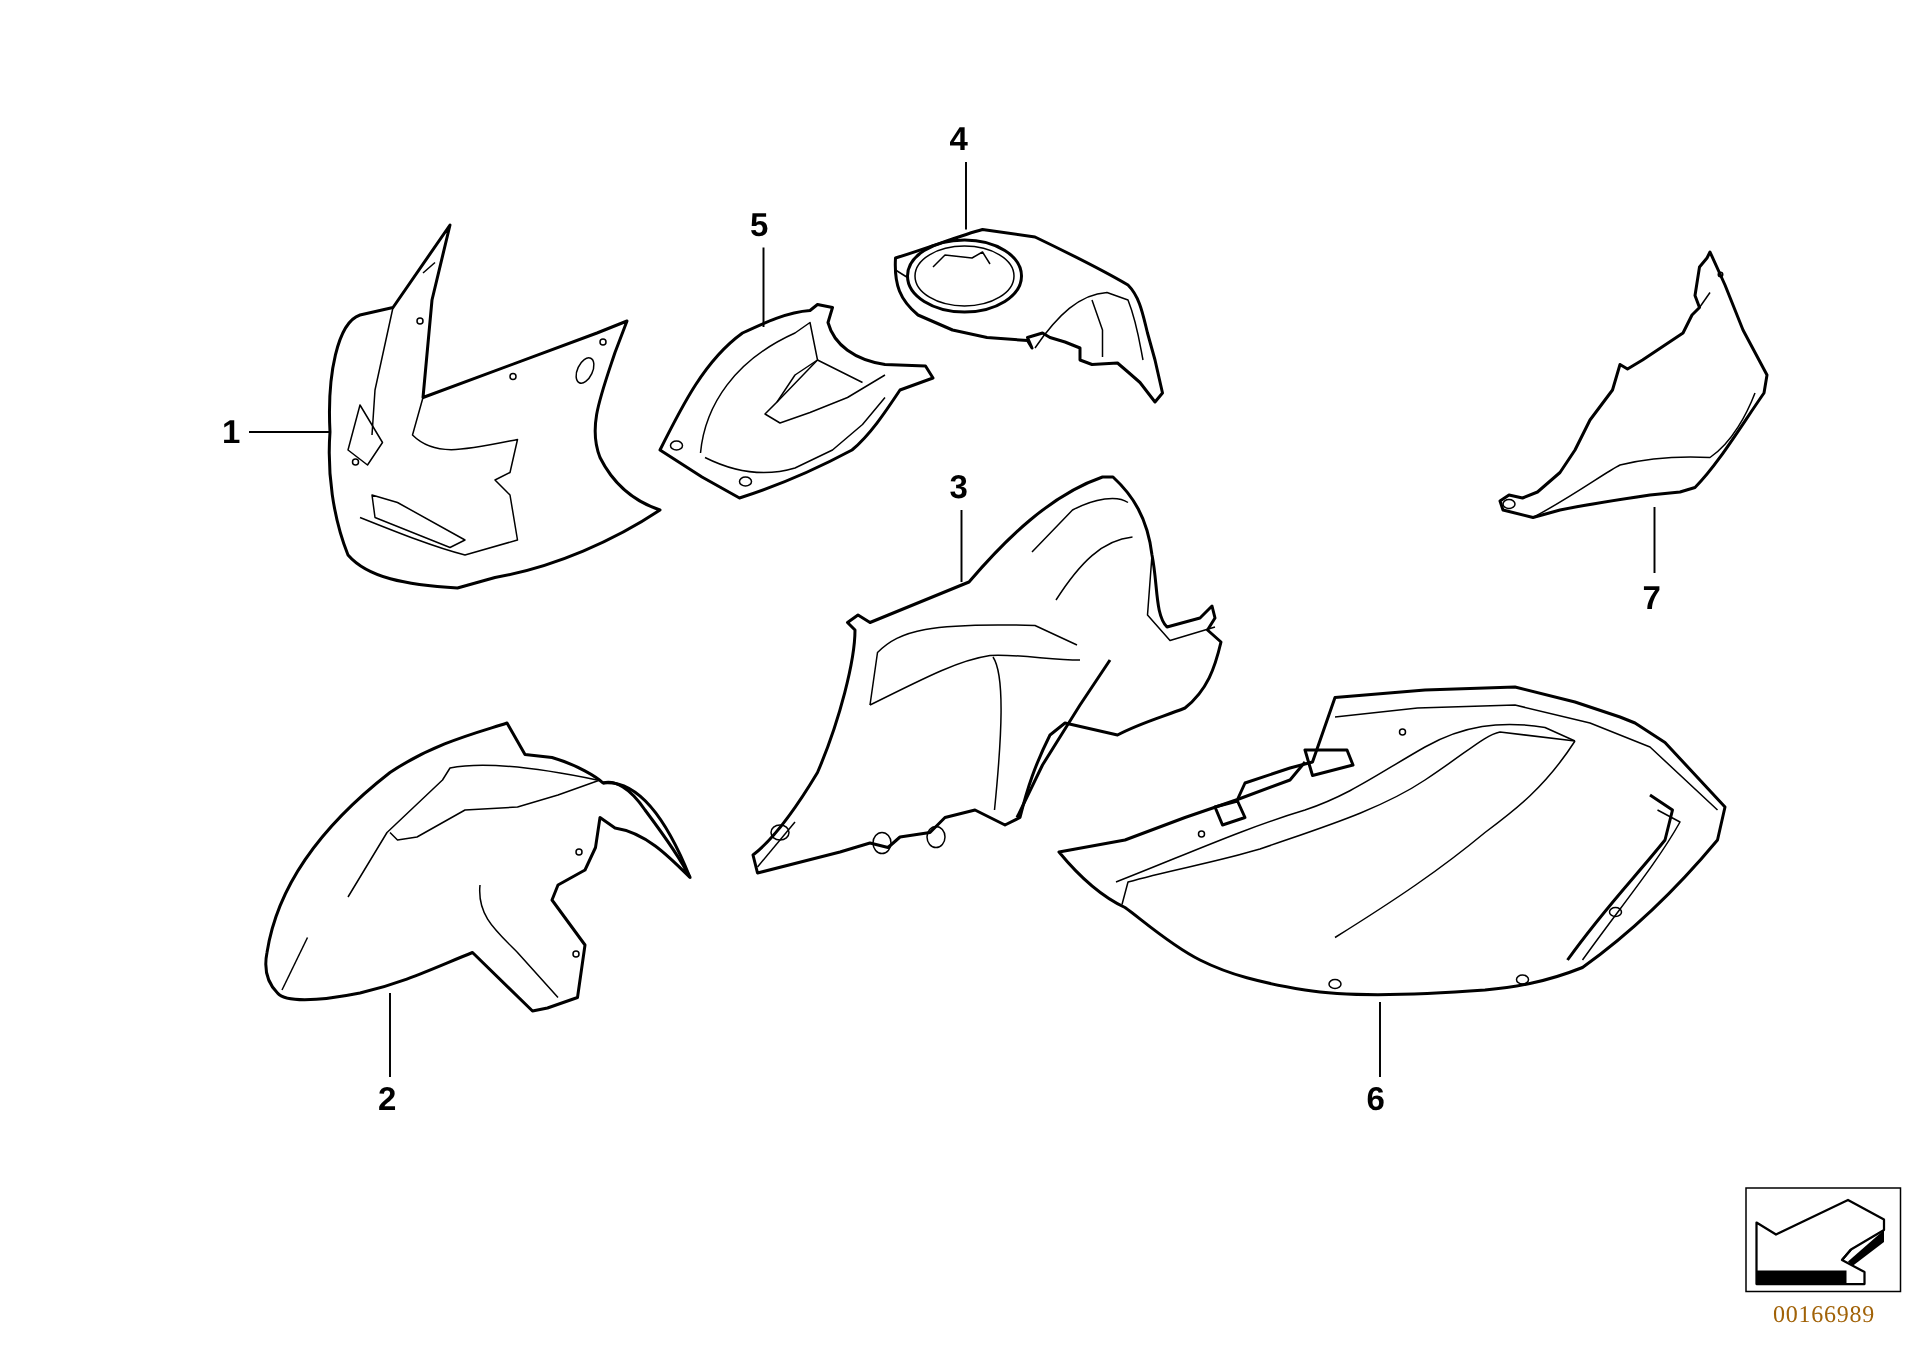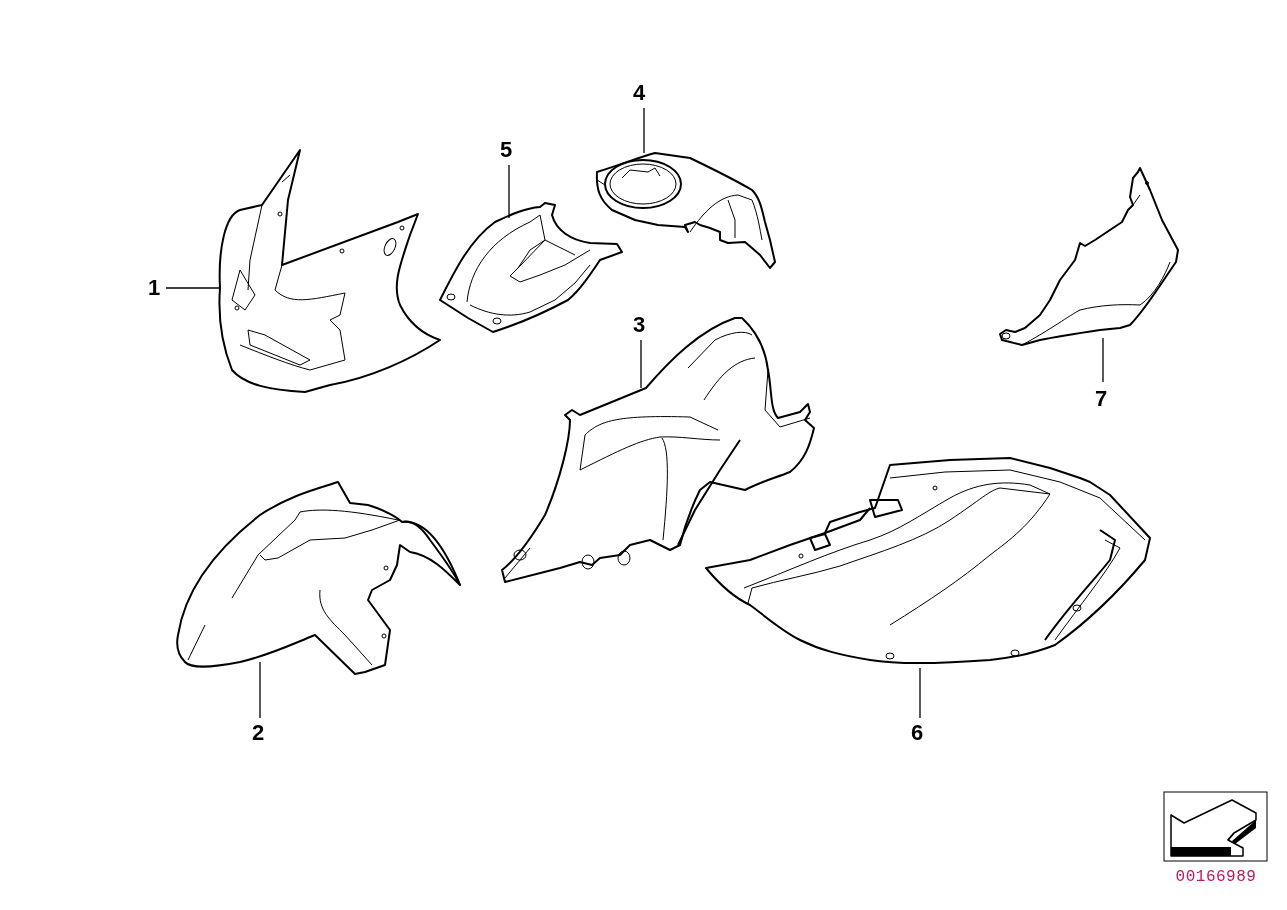--- a/index.html
+++ b/index.html
@@ -3,21 +3,21 @@
   <meta charset="utf-8">
   <style>
     html, body { margin: 0; padding: 0; background: #ffffff; }
     body { width: 1287px; height: 910px; position: relative; overflow: hidden; font-family: "Liberation Sans", sans-serif; }
     #diagram { position: absolute; left: 0; top: 0; width: 1287px; height: 910px; }
     .part { fill: #ffffff; stroke: #000000; stroke-width: 2; stroke-linejoin: round; stroke-linecap: round; }
     .detail { fill: none; stroke: #000000; stroke-width: 1; stroke-linejoin: round; }
     .thick { fill: none; stroke: #000000; stroke-width: 2; stroke-linejoin: round; }
     .leader { stroke: #000000; stroke-width: 1.3; fill: none; }
     .callout { position: absolute; font-family: "Liberation Sans", sans-serif; font-weight: bold; font-size: 22px; color: #000; line-height: 1; }
-    .ref-number { position: absolute; left: 1166px; top: 868px; width: 100px; text-align: center; font-family: Liberation Mono, monospace; font-size: 16px; color: #be185d; letter-spacing: 0.5px; }
+    .ref-number { position: absolute; left: 1166px; top: 868px; width: 100px; text-align: center; font-family: Liberation Serif, serif; font-size: 16px; color: #a16207; letter-spacing: 0.5px; }
   </style>
 </head>
 <body>
 
 <svg id="diagram" viewBox="0 0 1287 910" xmlns="http://www.w3.org/2000/svg">
 
   <g>
     <path class="part" d="M220,288 C218,250 225,215 240,210 L262,205 L300,150 L288,200 L282,265 L398,222 L418,214 L410,235 C400,265 392,285 400,305 C410,325 425,335 440,340 C410,360 370,378 330,385 L305,392 C270,390 245,385 232,370 C222,345 218,315 220,288 Z"></path>
     <path class="detail" d="M262,205 L250,260 L248,290"></path>
     <path class="detail" d="M282,265 L275,290 C290,305 310,300 345,293 L340,315 L330,320 L340,330 L345,360 L310,370 C290,365 265,355 240,345"></path>

